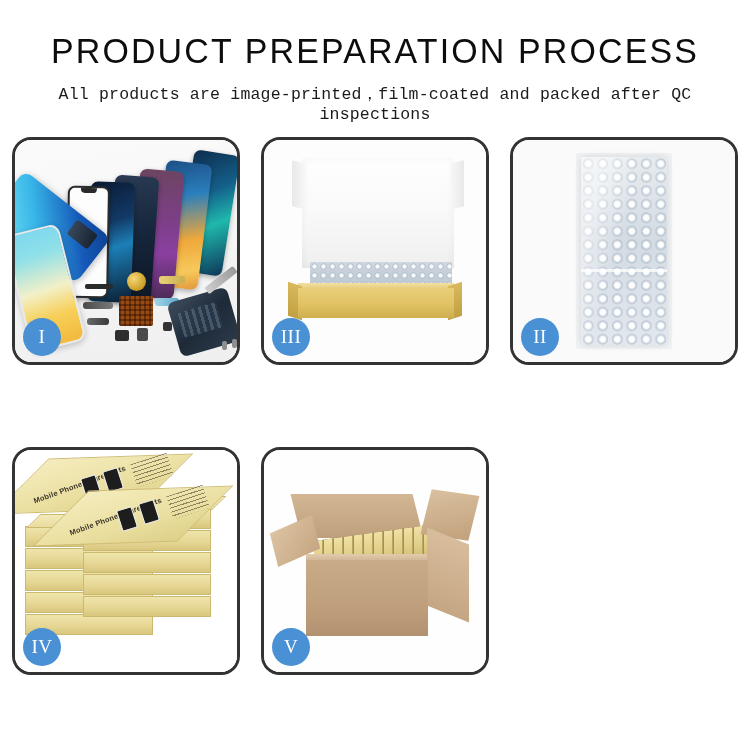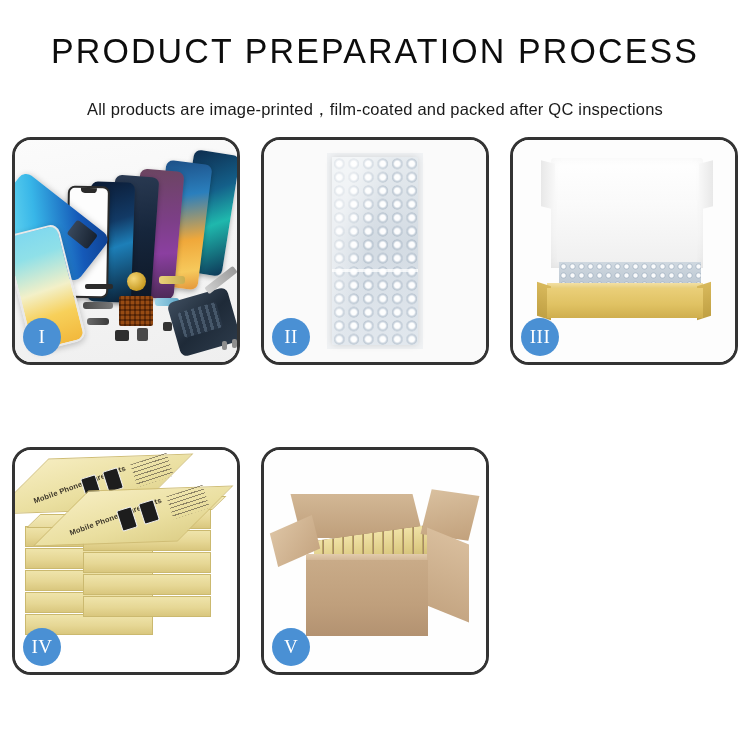--- a/index.html
+++ b/index.html
@@ -21,22 +21,22 @@
     font-family: "Liberation Sans", sans-serif;
     font-size: 35px;
     font-weight: 400;
     letter-spacing: 2.2px;
     color: #0d0d0d;
     line-height: 1.1;
     transform: scaleX(0.97);
   }
 
   .sub-title {
-    margin-top: 28px;
-    font-family: Liberation Sans, sans-serif;
+    margin-top: 12px;
+    font-family: Liberation Mono, monospace;
     font-size: 16.5px;
     font-weight: 400;
     letter-spacing: 0.2px;
     color: #1a1a1a;
   }
 
   
   .grid {
     position: absolute;
     top: 137px;
@@ -497,40 +497,40 @@
           <div class="pt pt-screw1"></div>
           <div class="pt pt-screw2"></div>
           <div class="pt pt-tweez"></div>
         </div>
       </div>
       <div class="badge">I</div>
     </div>
 
     <div class="panel">
       <div class="panel-stage">
-        <div class="p2-bg"></div>
-        <div class="bubble-sleeve"></div>
-        <div class="bubble-pack"></div>
-        <div class="bubble-seam"></div>
-      </div>
-      <div class="badge">II</div>
-    </div>
-
-    <div class="panel">
-      <div class="panel-stage">
         <div class="p3-bg"></div>
         <div class="box3-lid"></div>
         <div class="box3-foam"></div>
         <div class="box3-bubbles"></div>
         <div class="box3-rim"></div>
         <div class="box3-sideL"></div>
         <div class="box3-sideR"></div>
         <div class="box3-front"></div>
       </div>
       <div class="badge">III</div>
+    </div>
+
+    <div class="panel">
+      <div class="panel-stage">
+        <div class="p2-bg"></div>
+        <div class="bubble-sleeve"></div>
+        <div class="bubble-pack"></div>
+        <div class="bubble-seam"></div>
+      </div>
+      <div class="badge">II</div>
     </div>
 
     <div class="panel">
       <div class="panel-stage">
         <div class="p4-bg"></div>
 
         <div class="stack stack-back">
           <div class="sbox" style="top:106px"></div>
           <div class="sbox" style="top:84px"></div>
           <div class="sbox" style="top:62px"></div>

